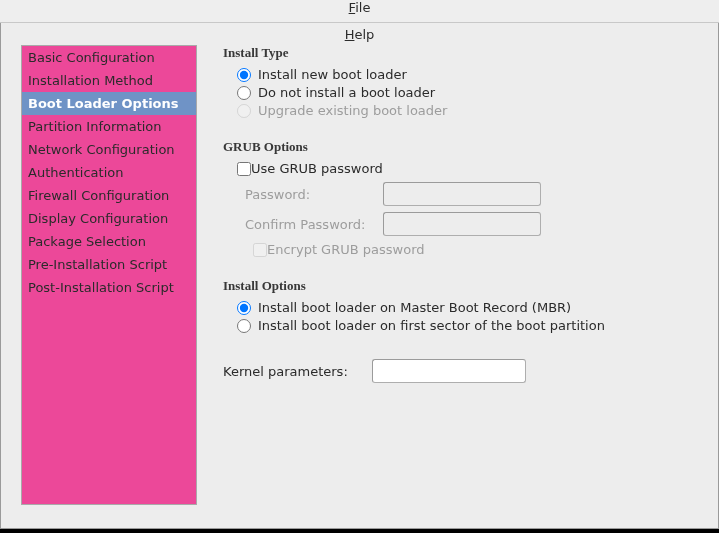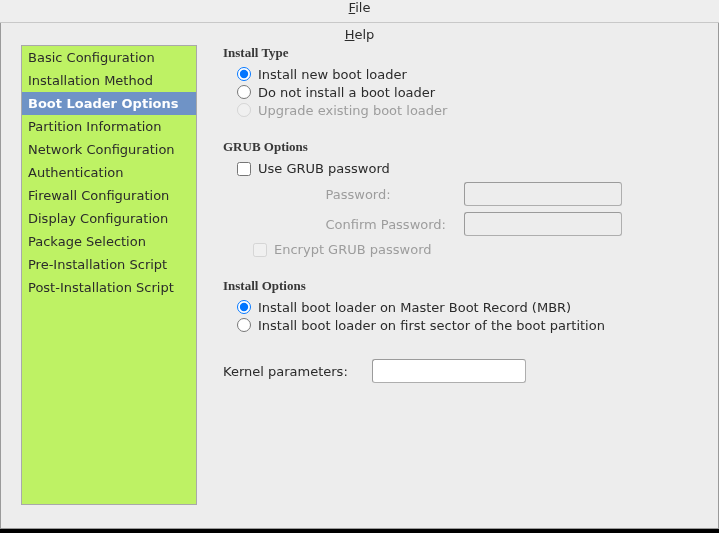--- a/index.html
+++ b/index.html
@@ -36,21 +36,21 @@
   }
   .content {
     display: flex;
     padding: 22px 16px 8px 20px;
     gap: 26px;
     height: 100%;
   }
   .sidebar {
     width: 176px;
     height: 460px;
-    background: #bef264;
+    background: #ec4899;
     border: 1px solid #a9a9a9;
     overflow: hidden;
   }
   .side-item {
     padding: 3px 6px;
     font-size: 13px;
     line-height: 17px;
     cursor: default;
     white-space: nowrap;
   }
@@ -66,39 +66,37 @@
   }
   .section-title {
     font-weight: bold;
     font-size: 13px;
     margin-bottom: 6px;
     color: #383838;
     font-family: Liberation Serif, serif;
   }
   .opt-row {
     display: flex;
-    align-items: flex-start;
+    align-items: flex-end;
     gap: 7px;
     margin: 3px 0 3px 14px;
     font-size: 13px;
   }
   .opt-row.disabled { color: #9d9d9d; }
   .check-row {
     display: flex;
     align-items: center;
-    gap: 7px;
     margin: 3px 0 3px 14px;
   }
   .check-row.disabled, .pw-row.disabled label { color: #9d9d9d; }
   .pw-row {
     display: flex;
     align-items: center;
     gap: 10px;
     margin: 6px 0 6px 22px;
-    justify-content: center;
   }
   .pw-row label { min-width: 128px; font-size: 13px; }
   input[type="text"], input[type="password"] {
     height: 24px;
     border: 1px solid #aeaeae;
     border-top-color: #9b9b9b;
     border-left-color: #9b9b9b;
     border-radius: 3px;
     background: #fff;
     padding: 2px 6px;

